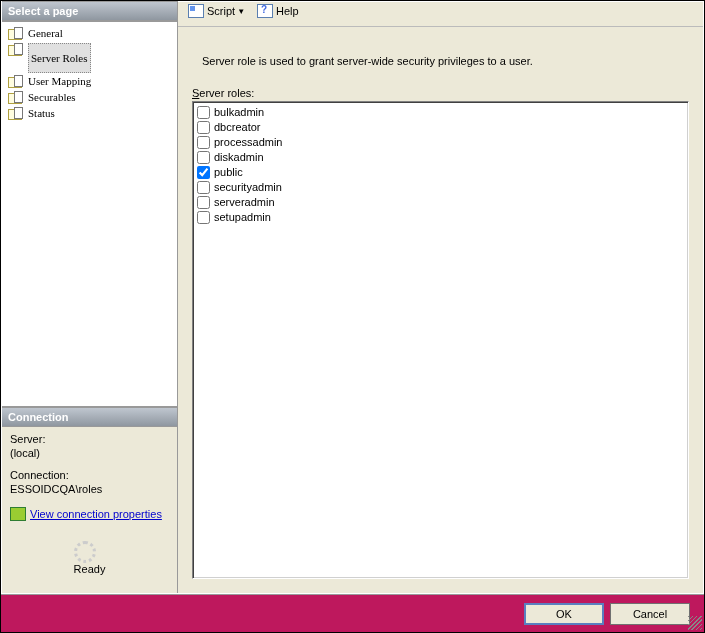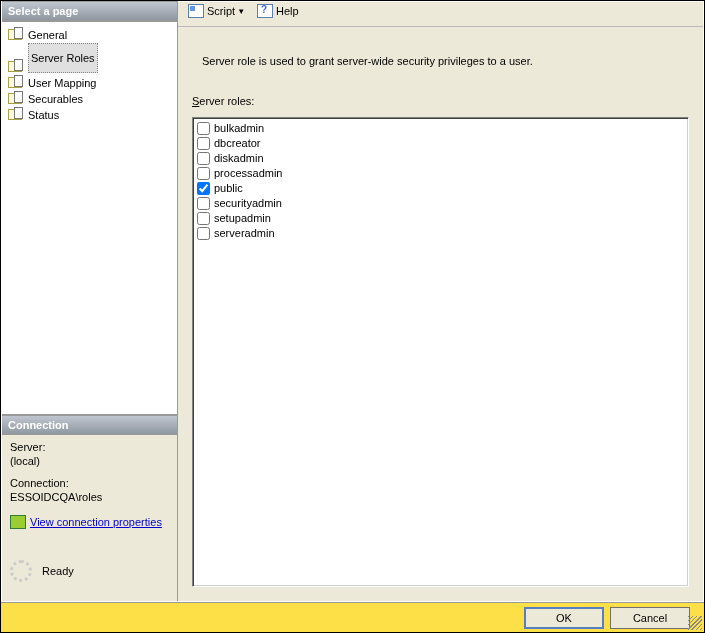--- a/index.html
+++ b/index.html
@@ -11,55 +11,55 @@
 .titlebar .t-icon { width: 14px; height: 14px; background: #b0a0d0; border: 1px solid #555; margin-right: 4px; }
 .titlebar .spacer { flex: 1; }
 .titlebar .win-btn { width: 18px; height: 16px; border: 1px solid #fff; background: #c0c0c0; margin-left: 2px; display: flex; align-items: center; justify-content: center; color: #000; font-size: 10px; font-weight: bold; line-height: 1; cursor: pointer; }
 .titlebar .win-btn span { pointer-events: none; }
 
 .body { flex: 1; display: flex; border: 1px solid #fff; border-top: none; }
 
 .sidebar { width: 175px; display: flex; flex-direction: column; background: #ece9d8; }
 .panel-hdr { background: linear-gradient(#bfc6cf, #8f97a0); color: #fff; font-weight: bold; padding: 3px 6px; font-size: 11px; border: 1px solid #999; border-left: none; border-right: none; }
 .nav { background: #fff; flex: 1; padding: 4px 2px; border: 1px solid #999; border-left: none; border-right: none; }
-.nav-item { display: flex; align-items: flex-end; padding: 1px 4px; cursor: pointer; }
+.nav-item { display: flex; align-items: flex-start; padding: 1px 4px; cursor: pointer; font-family: Liberation Serif, serif; }
 .nav-item.selected span.lbl { background: #e0e0e0; border: 1px dotted #888; padding: 8px 2px; }
 .nav-item .micon { width: 16px; height: 14px; margin-right: 4px; position: relative; }
 .nav-item .micon::before { content: ""; position: absolute; left: 0; top: 2px; width: 12px; height: 9px; background: #fffde0; border: 1px solid #b0a040; }
 .nav-item .micon::after { content: ""; position: absolute; left: 6px; top: 0; width: 7px; height: 10px; background: #fff; border: 1px solid #777; }
 
 .conn-sec { padding: 6px 8px 4px 8px; font-size: 11px; }
 .conn-sec div { margin-bottom: 2px; }
 .link-row { display: flex; align-items: center; padding: 6px 8px; }
 .link-row .licon { width: 16px; height: 14px; margin-right: 4px; background: #9acd32; border: 1px solid #2e7d32; position: relative; }
 .link-row a { color: #0000cd; text-decoration: underline; cursor: pointer; }
 
-.progress-sec { padding: 8px; display: flex; align-items: center; height: 60px; }
+.progress-sec { padding: 8px; display: flex; align-items: center; height: 60px; flex-direction: column; }
 .progress-sec .spinner { width: 22px; height: 22px; border: 3px dotted #ccc; border-radius: 50%; margin-right: 10px; }
 
 .main { flex: 1; display: flex; flex-direction: column; border-left: 1px solid #999; }
 
 .toolbar { height: 26px; background: #ece9d8; display: flex; align-items: flex-start; padding: 0 6px; border-bottom: 1px solid #bbb; gap: 4px; border-top: 1px solid #fff; }
 .tb-btn { display: flex; align-items: center; padding: 2px 4px; cursor: pointer; }
 .tb-btn .ticon { width: 16px; height: 14px; margin-right: 3px; }
 .tb-btn .ticon.script { background: #fff; border: 1px solid #5a7fb0; position: relative; }
 .tb-btn .ticon.script::after { content: ""; position: absolute; left: 1px; top: 1px; width: 5px; height: 5px; background: #6495ed; }
 .tb-btn .ticon.help { background: #fff; border: 1px solid #5a7fb0; position: relative; }
 .tb-btn .ticon.help::after { content: "?"; position: absolute; left: 3px; top: -1px; color: #4169e1; font-size: 10px; font-weight: bold; }
 .tb-btn .drop { margin-left: 2px; font-size: 8px; }
 
-.content { flex: 1; background: #ece9d8; padding: 14px; display: flex; flex-direction: column; gap: 8px; }
+.content { flex: 1; background: #ece9d8; padding: 14px; display: flex; flex-direction: column; }
 .desc { margin: 14px 10px 20px 10px; }
 .roles-label { margin-left: 0; margin-bottom: 2px; }
 .roles-label u { text-decoration: underline; }
 .roles-box { flex: 1; background: #fff; border: 1px solid #808080; border-right-color: #fff; border-bottom-color: #fff; box-shadow: inset 1px 1px 0 #404040, inset -1px -1px 0 #d0d0d0; padding: 3px 4px; overflow: auto; }
 .role-item { display: flex; align-items: center; padding: 0 0 1px 0; height: 15px; }
 .role-item input { margin-right: 4px; width: 13px; height: 13px; }
 
-.footer { height: 30px; border-top: 1px solid #999; display: flex; align-items: center; justify-content: flex-end; padding: 0 14px; gap: 6px; background: #fde047; }
+.footer { height: 38px; border-top: 1px solid #999; display: flex; align-items: center; justify-content: flex-end; padding: 0 14px; gap: 6px; background: #be185d; }
 .btn { width: 80px; height: 22px; border: 1px solid #707070; background: #ece9d8; cursor: pointer; font-family: inherit; font-size: 11px; }
 .btn.default { border: 2px solid #5a7fc0; }
 
 .resize-grip { position: absolute; right: 2px; bottom: 2px; width: 14px; height: 14px; background: repeating-linear-gradient(135deg, #888 0 1px, transparent 1px 3px); pointer-events: none; }
 </style>
 </head>
 <body>
 
 <div class="window">
 
@@ -131,41 +131,41 @@
             <div class="role-item">
               <input type="checkbox" style="">
               <span>bulkadmin</span>
             </div>
             <div class="role-item">
               <input type="checkbox" style="">
               <span>dbcreator</span>
             </div>
             <div class="role-item">
               <input type="checkbox" style="">
-              <span>diskadmin</span>
+              <span>processadmin</span>
             </div>
             <div class="role-item">
               <input type="checkbox" style="">
-              <span>processadmin</span>
+              <span>diskadmin</span>
             </div>
             <div class="role-item">
               <input type="checkbox" checked="" style="">
               <span>public</span>
             </div>
             <div class="role-item">
               <input type="checkbox" style="">
               <span>securityadmin</span>
             </div>
             <div class="role-item">
               <input type="checkbox" style="">
-              <span>setupadmin</span>
+              <span>serveradmin</span>
             </div>
             <div class="role-item">
               <input type="checkbox" style="">
-              <span>serveradmin</span>
+              <span>setupadmin</span>
             </div>
           </div>
       </div>
     </div>
 
   </div>
 
   <div class="footer">
     <button class="btn default">OK</button>
     <button class="btn">Cancel</button>

